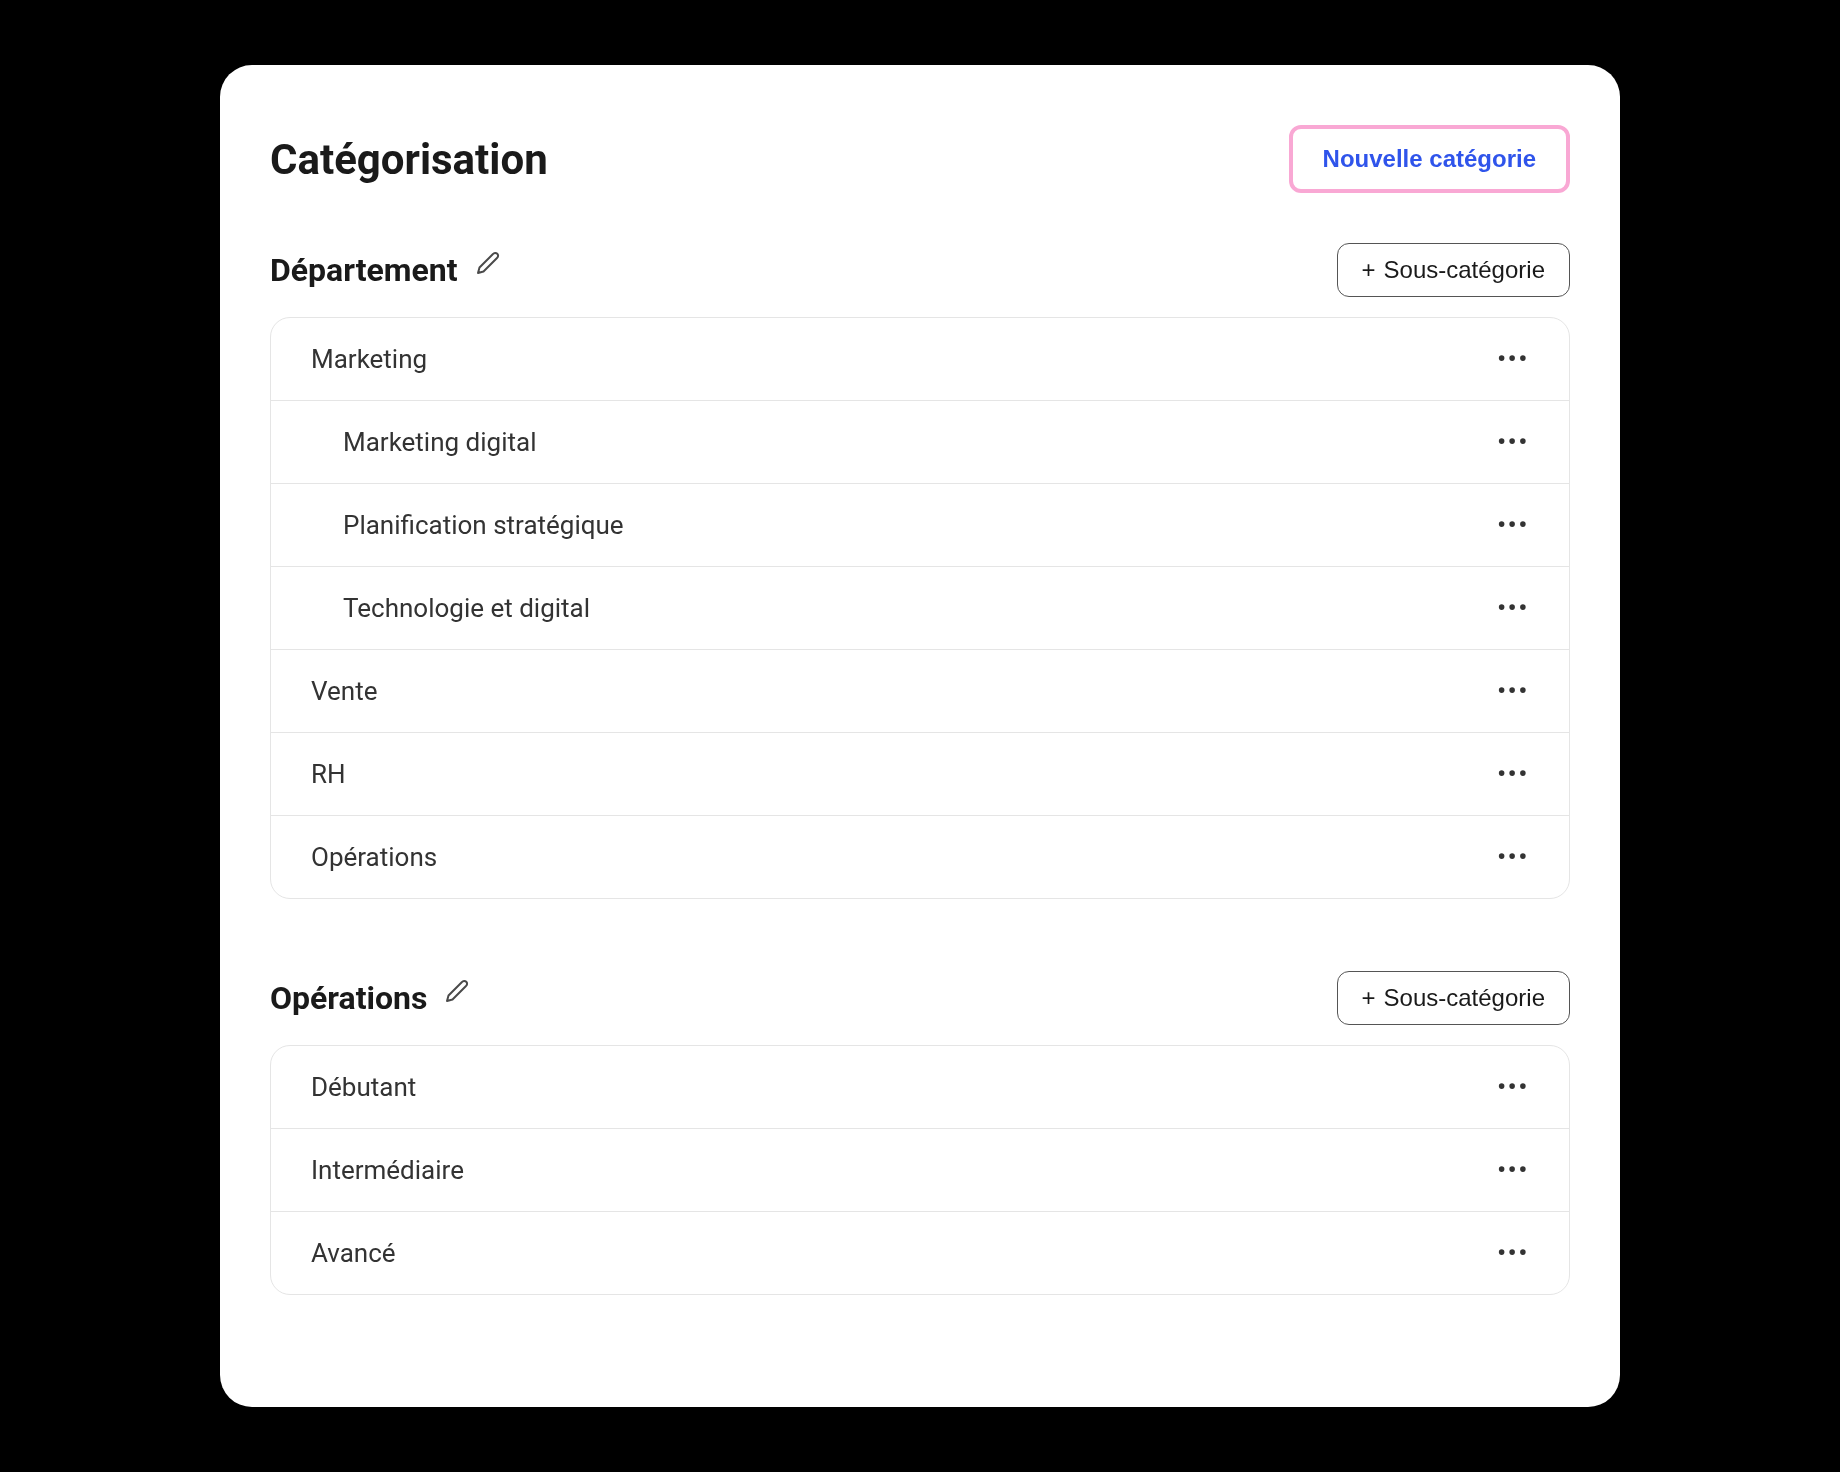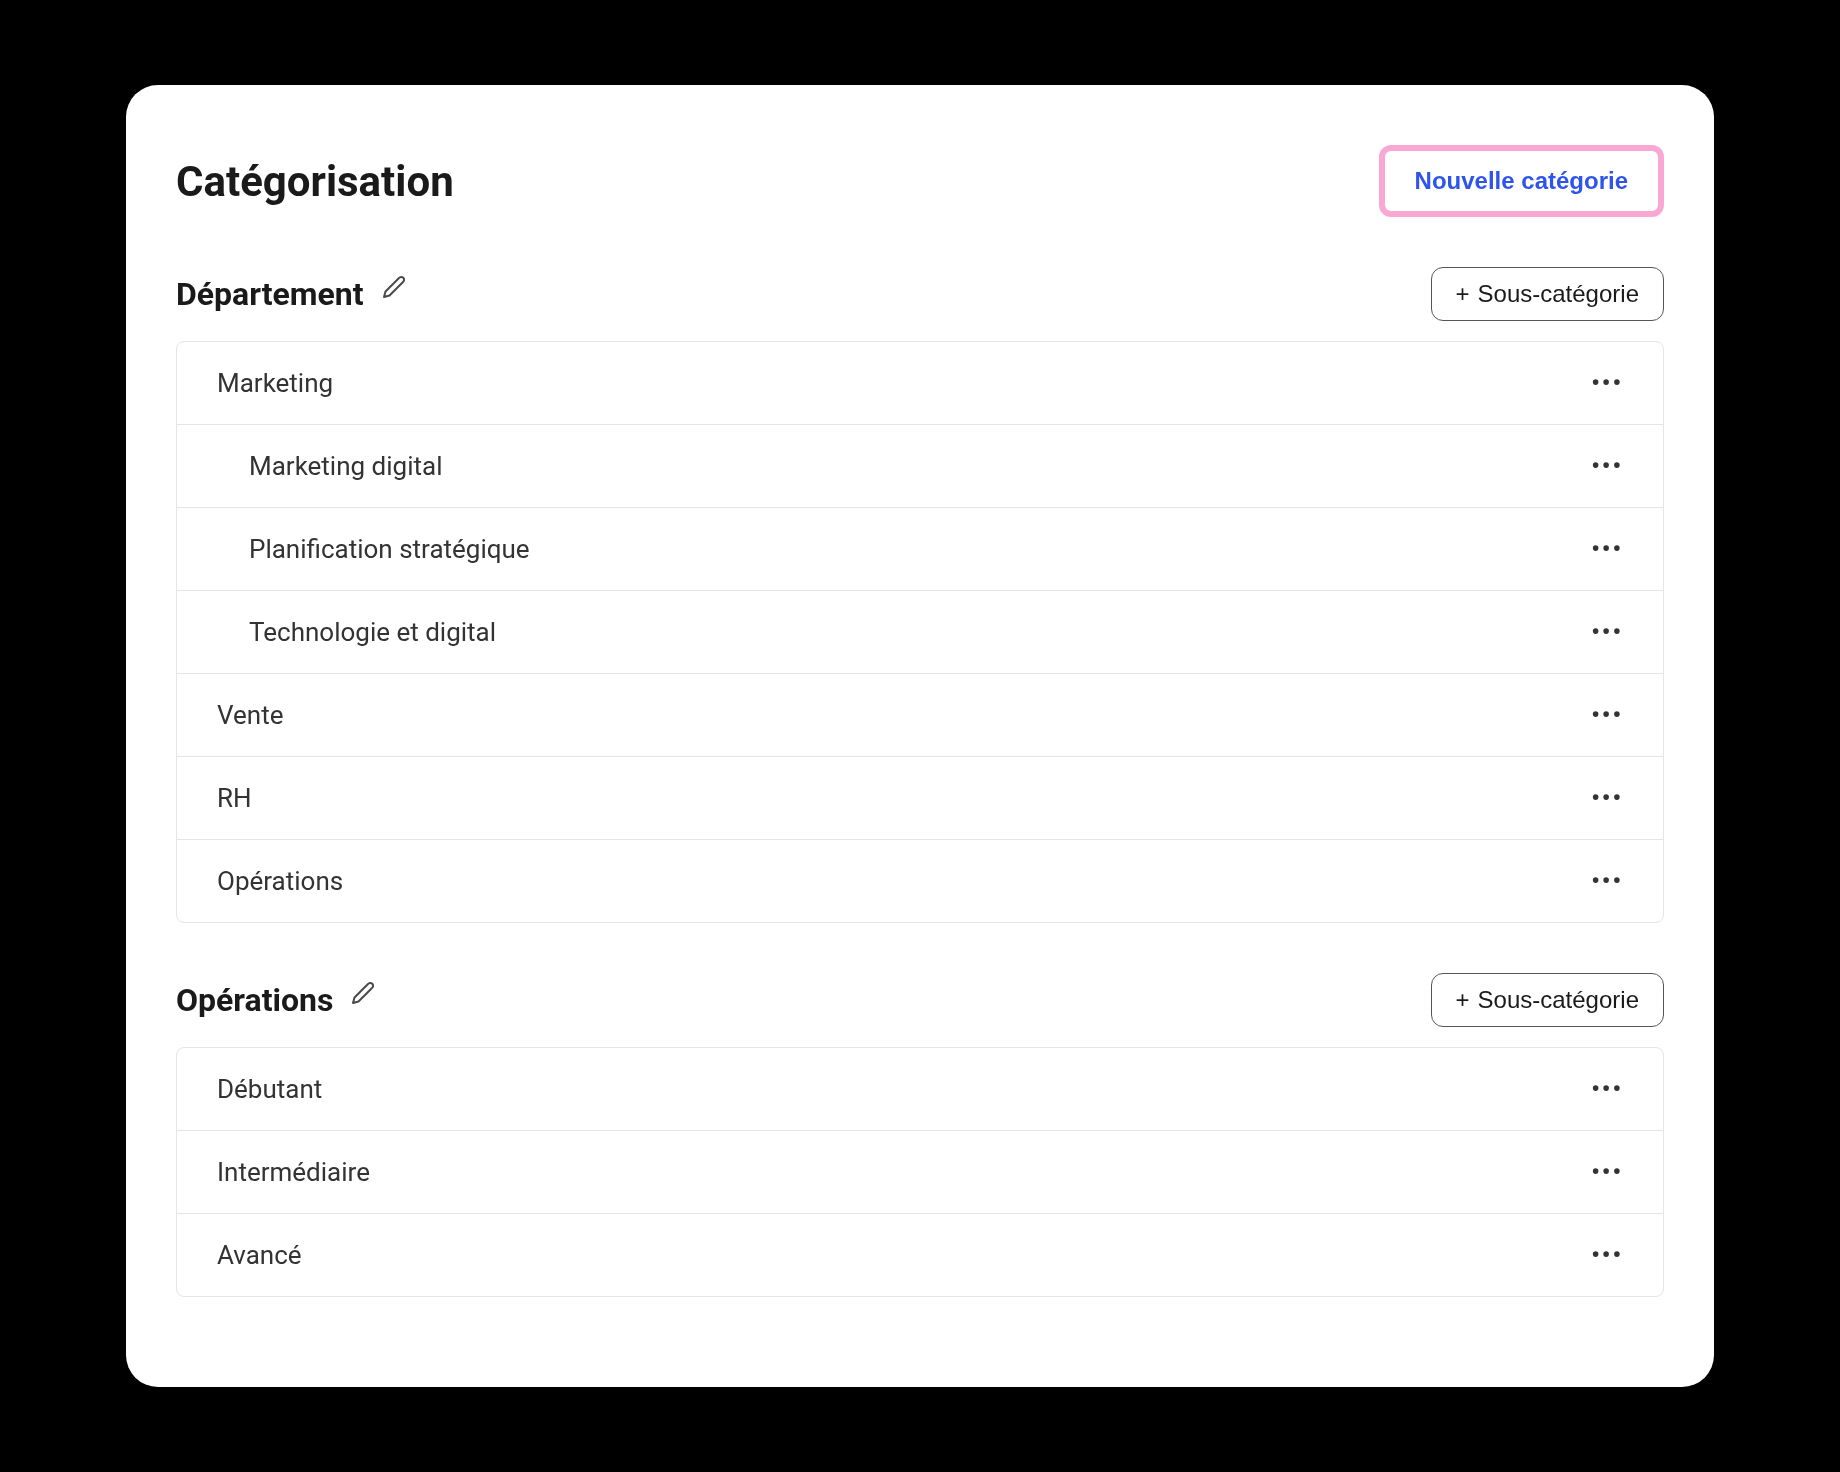--- a/index.html
+++ b/index.html
@@ -8,39 +8,39 @@
     font-family: -apple-system, BlinkMacSystemFont, "Segoe UI", Roboto, Helvetica, Arial, sans-serif;
     width: 1840px;
     height: 1472px;
     display: flex;
     align-items: center;
     justify-content: center;
   }
   .card {
     background: #fff;
     border-radius: 32px;
-    width: 1588px;
+    width: 1400px;
     padding: 60px 50px 40px 50px;
     box-shadow: 0 4px 20px rgba(0,0,0,0.4);
     overflow: hidden;
     max-height: 1420px;
   }
   .card-header {
     display: flex;
     justify-content: space-between;
     align-items: center;
     margin-bottom: 50px;
   }
   .page-title {
     font-size: 42px;
     font-weight: 700;
     color: #1a1a1a;
   }
   .btn-primary-outline {
-    border: 6px solid #f9a8d4;
+    border: 4px solid #f9a8d4;
     background: #fff;
     color: #2f54eb;
     font-size: 24px;
     font-weight: 600;
     padding: 16px 30px;
     border-radius: 12px;
     cursor: pointer;
     text-align: right;
   }
   .section-header {
@@ -77,23 +77,23 @@
     display: flex;
     align-items: center;
     gap: 8px;
   }
   .plus-icon {
     font-size: 24px;
     line-height: 1;
   }
   .list {
     border: 1px solid #e5e5e5;
-    border-radius: 8px;
+    border-radius: 20px;
     overflow: hidden;
-    margin-bottom: 50px;
+    margin-bottom: 72px;
   }
   .list-row {
     display: flex;
     justify-content: space-between;
     align-items: center;
     padding: 26px 40px;
     border-bottom: 1px solid #e5e5e5;
     font-size: 26px;
     color: #333;
   }

